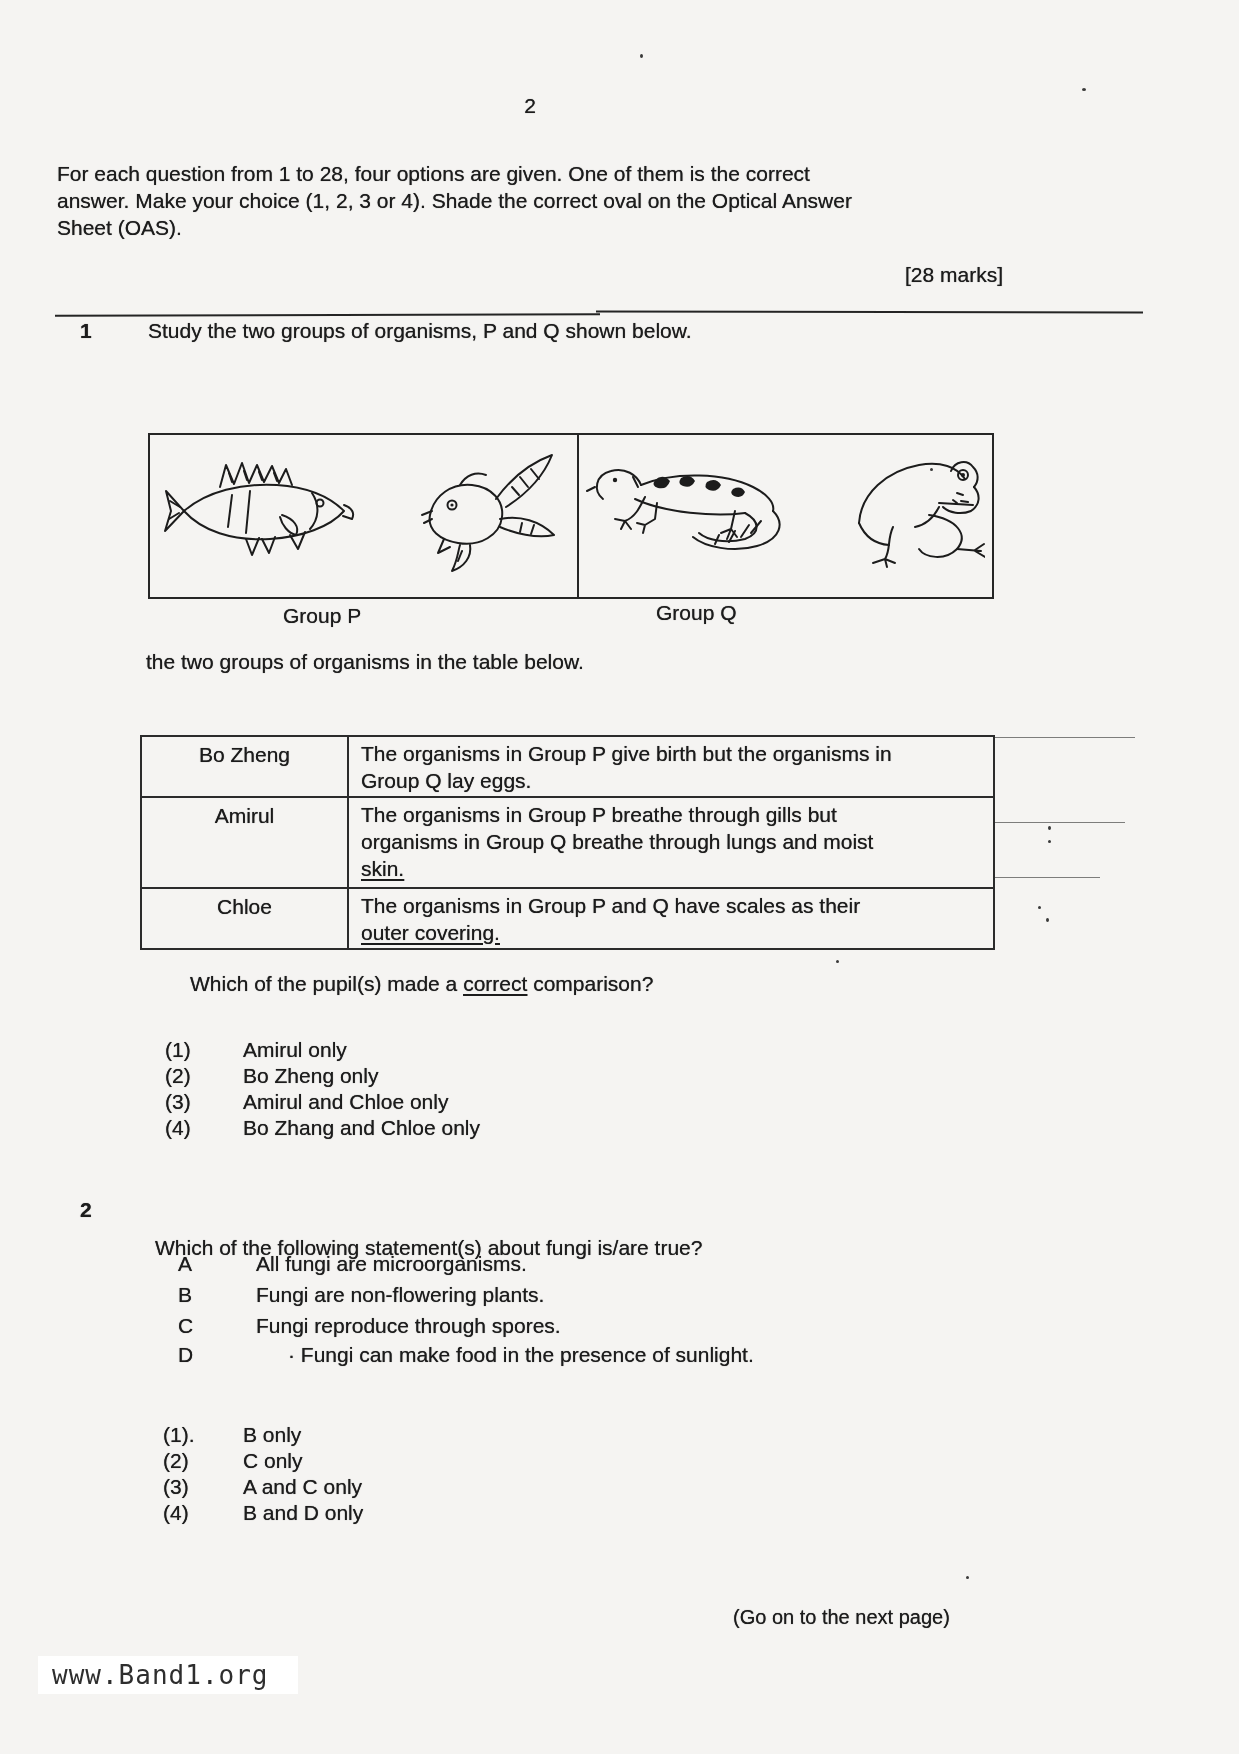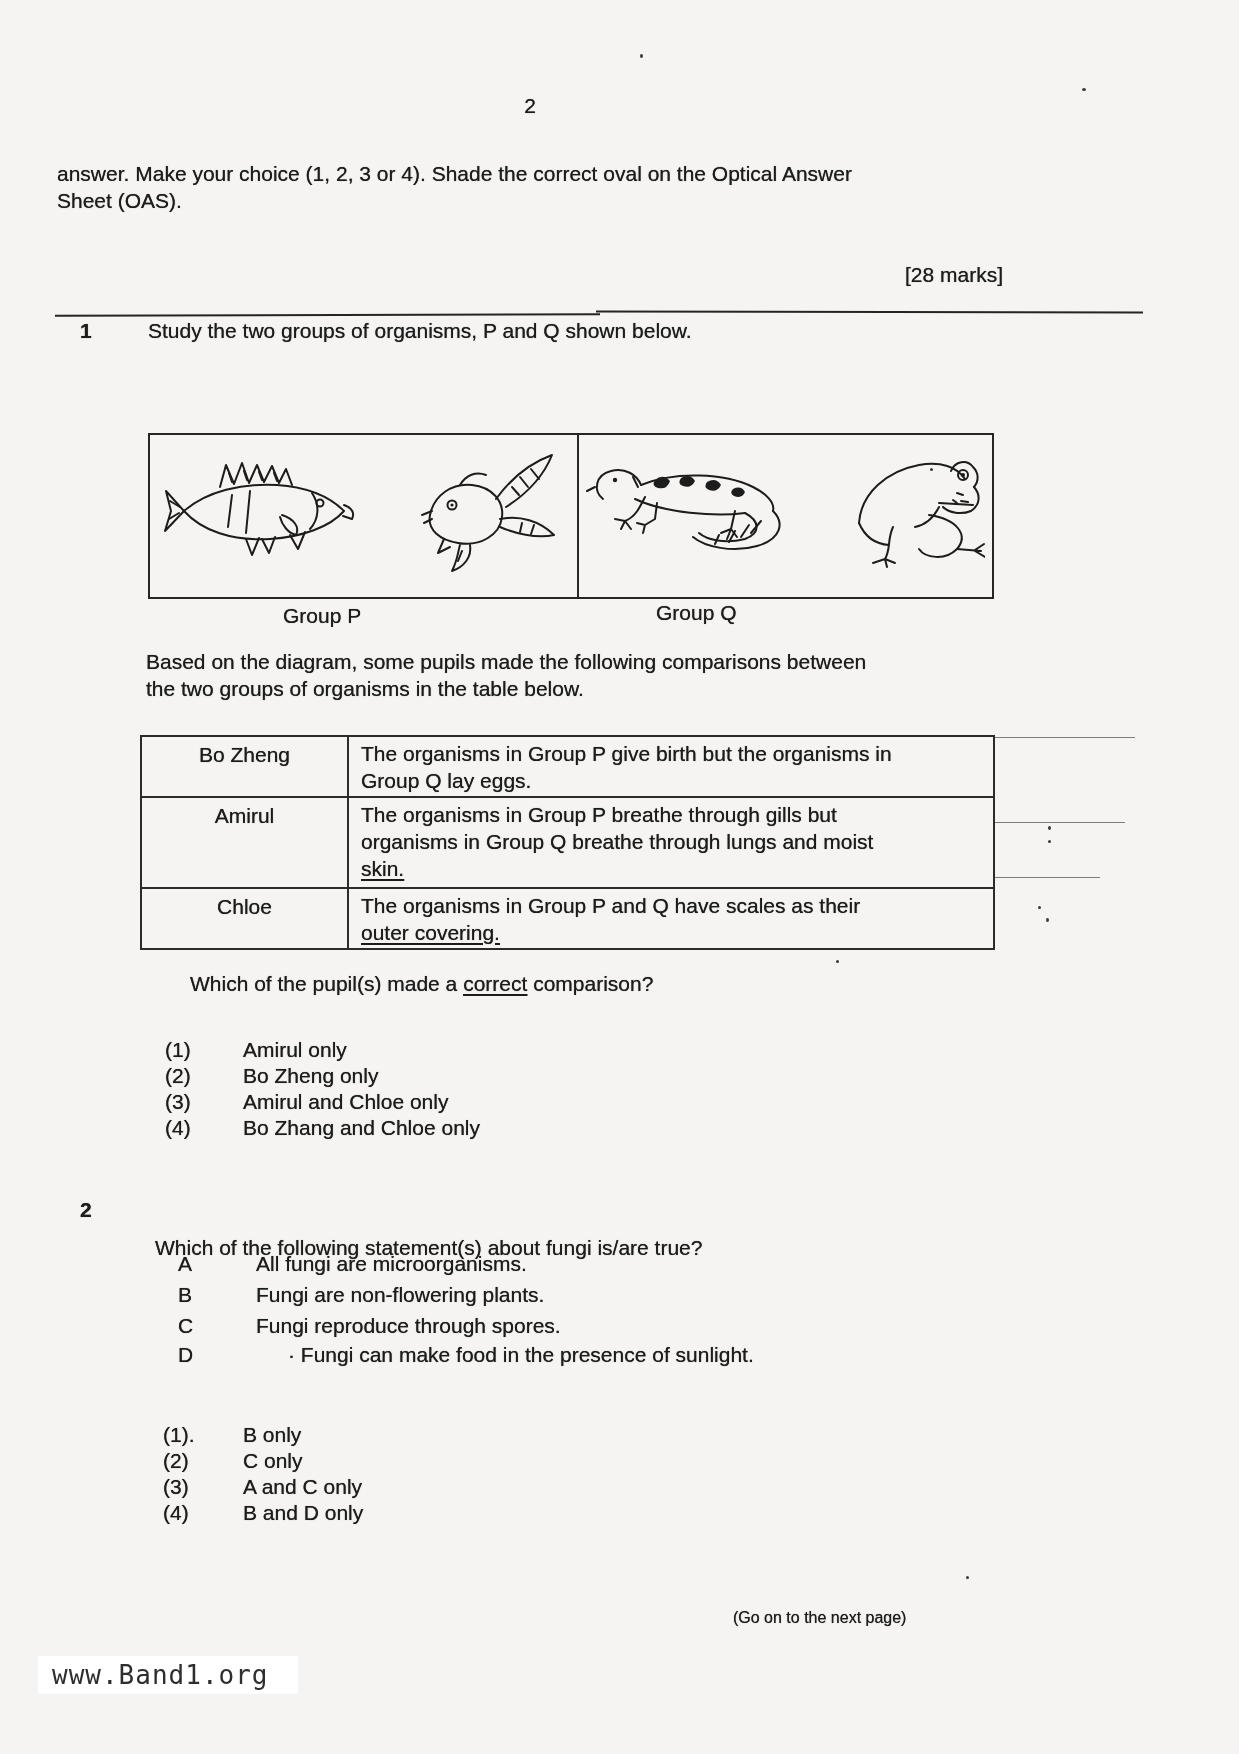--- a/index.html
+++ b/index.html
@@ -45,20 +45,21 @@
   svg.animal .fill{fill:#1c1c1c;stroke:none;}
 </style>
 </head>
 <body>
 
 <div id="page">
 
   <div class="abs scan center" style="left:495px;top:92px;width:70px;">2</div>
 
   <div class="abs" style="left:57px;top:160px;width:960px;">
+    <div class="scan">For each question from 1 to 28, four options are given. One of them is the correct</div>
     <div class="scan">answer. Make your choice (1, 2, 3 or 4). Shade the correct oval on the Optical Answer</div>
     <div class="scan">Sheet (OAS).</div>
   </div>
 
   <div class="abs scan" style="left:905px;top:261px;">[28 marks]</div>
 
   <div class="abs rule" style="left:55px;top:314px;width:545px;transform:rotate(-0.15deg);"></div>
   <div class="abs rule" style="left:596px;top:311px;width:547px;transform:rotate(0.1deg);"></div>
 
   <div class="abs scan bold" style="left:80px;top:317px;">1</div>
@@ -129,21 +130,20 @@
       <path d="M112,104 L136,106 M130,105 L139,99 M130,106 L140,112"></path>
       <path d="M94,62 C88,74 80,80 70,82"></path>
       <path d="M112,48 l6,2 M116,56 l7,1 M108,55 l4,3"></path>
     </svg>
   </div>
 
   <div class="abs scan" style="left:283px;top:602px;">Group P</div>
   <div class="abs scan" style="left:656px;top:599px;">Group Q</div>
 
   <div class="abs" style="left:146px;top:648px;">
-    <div class="scan">Based on the diagram, some pupils made the following comparisons between</div>
     <div class="scan">the two groups of organisms in the table below.</div>
   </div>
 
   <table class="cmp abs" style="left:140px;top:735px;">
     <tbody>
         <tr>
       <td class="name-cell" style="height:52px;">Bo Zheng</td>
       <td class="cmp-cell">
         <div class="cmp-line">The organisms in Group P give birth but the organisms in</div>
         <div class="cmp-line">Group Q lay eggs.</div>
@@ -220,21 +220,21 @@
   </div>
   <div class="abs scan" style="left:163px;top:1473px;">
     <span>(3)</span>
     <span style="position:absolute;left:80px;">A and C only</span>
   </div>
   <div class="abs scan" style="left:163px;top:1499px;">
     <span>(4)</span>
     <span style="position:absolute;left:80px;">B and D only</span>
   </div>
 
-  <div class="abs scan" style="left:733px;top:1604px;font-size:16px;">(Go on to the next page)</div>
+  <div class="abs scan" style="left:733px;top:1604px;font-size:20px;">(Go on to the next page)</div>
 
   <div class="abs watermark-box" style="left:38px;top:1656px;width:246px;height:38px;">www.Band1.org</div>
 
   <div class="speck" style="left:640px;top:54px;width:3px;height:4px;"></div>
   <div class="speck" style="left:1082px;top:88px;width:4px;height:3px;"></div>
   <div class="speck" style="left:930px;top:468px;width:3px;height:3px;"></div>
   <div class="speck" style="left:1048px;top:826px;width:3px;height:4px;"></div>
   <div class="speck" style="left:1048px;top:840px;width:3px;height:3px;"></div>
   <div class="speck" style="left:1038px;top:906px;width:3px;height:3px;"></div>
   <div class="speck" style="left:1046px;top:918px;width:3px;height:4px;"></div>

